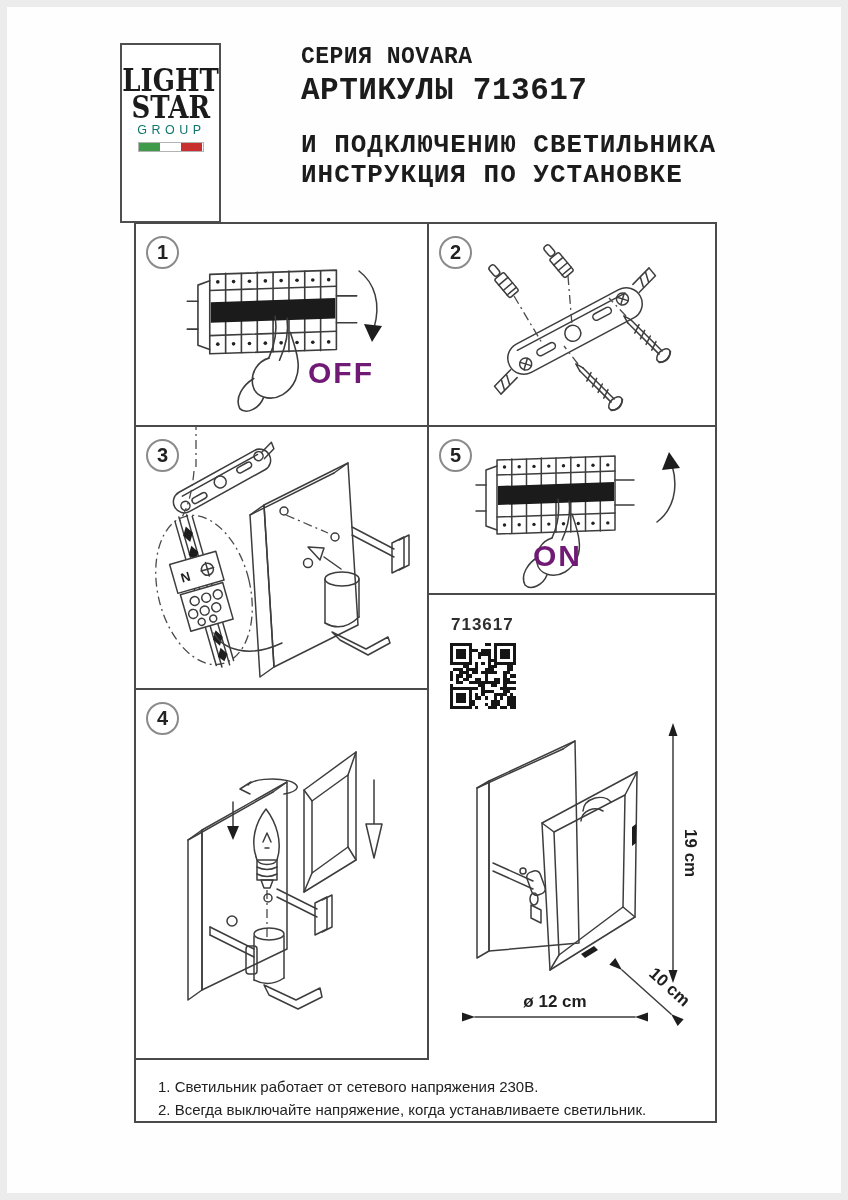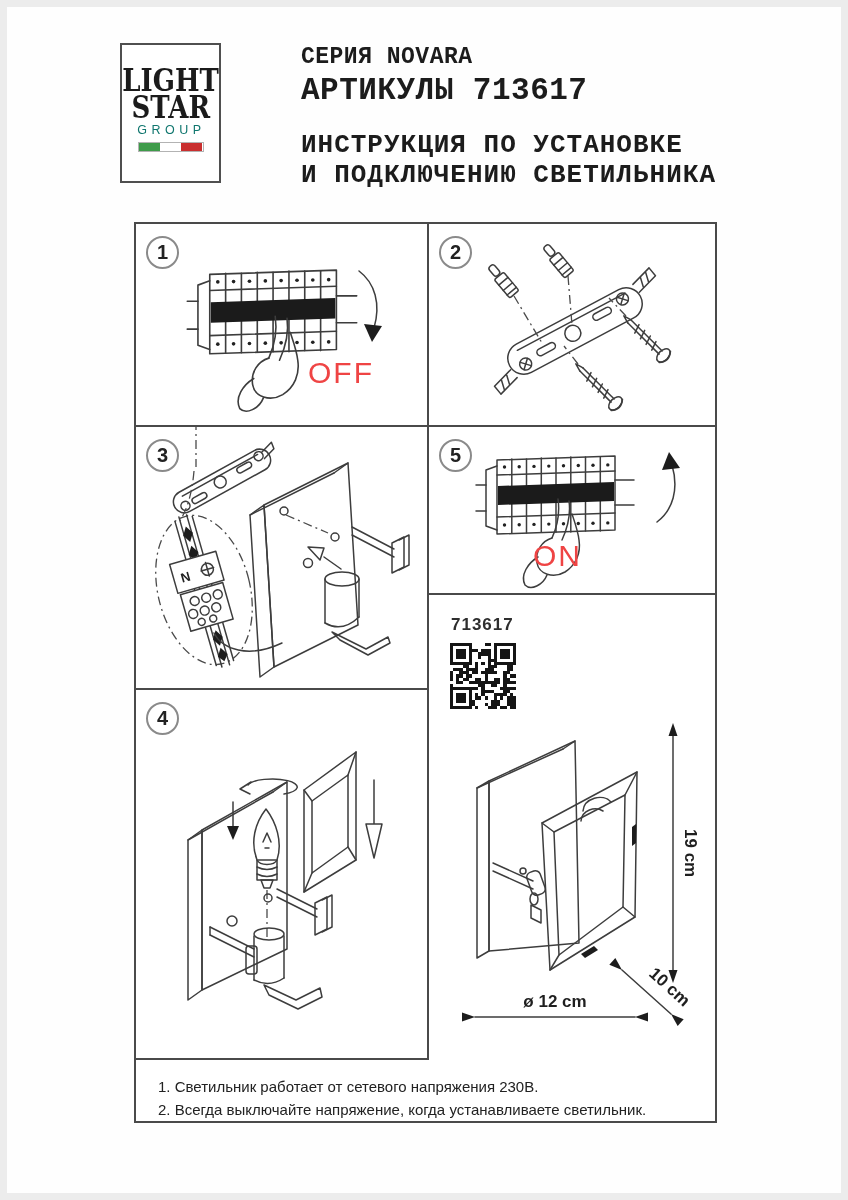--- a/index.html
+++ b/index.html
@@ -1,20 +1,20 @@
 <!DOCTYPE html>
 <html><head>
 <meta charset="utf-8">
 <style>
   html,body{margin:0;padding:0;background:#f4f4f4;}
   .page{position:relative;width:848px;height:1200px;background:#fefefe;margin:0 auto;
         font-family:"Liberation Sans",sans-serif;overflow:hidden;
         box-shadow:inset 0 0 0 7px #ececec;}
   
-  .logo-box{position:absolute;left:120px;top:43px;width:101px;height:140px;
+  .logo-box{position:absolute;left:120px;top:43px;width:101px;height:180px;
             border:2px solid #4f4f4f;background:#fff;box-sizing:border-box;
             display:flex;flex-direction:column;align-items:center;}
   .logo-word{font-family:"DejaVu Serif",serif;font-weight:700;font-size:31px;line-height:27px;
              color:#1b1b1b;transform:scaleX(.84);letter-spacing:0;}
   .logo-word.first{margin-top:22px;}
   .logo-group{font-size:12.5px;letter-spacing:4.5px;color:#0f766e;margin-top:2px;text-indent:2px;}
   .logo-flag{margin-top:5px;width:64px;height:8px;border:1px solid #b3b3b3;display:flex;}
   .logo-flag .seg{flex:1;}
   .seg.green{background:#3f9b4a;} .seg.white{background:#ffffff;} .seg.red{background:#c92f2f;}
   
@@ -31,21 +31,21 @@
   .p2{left:293px;top:0;right:0;height:203px;border-bottom-width:2px;}
   .p3{left:0;top:203px;width:293px;height:263px;border-right-width:2px;border-bottom-width:2px;}
   .p4{left:0;top:466px;width:293px;height:370px;border-right-width:2px;border-bottom-width:2px;}
   .p5{left:293px;top:203px;right:0;height:168px;border-bottom-width:2px;}
   .qrcell{left:293px;top:371px;right:0;bottom:0;}
   .notes{left:0;top:836px;right:0;bottom:0;padding:15px 0 16px 22px;box-sizing:border-box;}
   .note-line{font-size:15px;line-height:23px;color:#222;}
   .step-circle{position:absolute;left:10px;top:12px;width:33px;height:33px;border:2px solid #8a8a8a;
                border-radius:50%;display:flex;align-items:center;justify-content:center;
                font-size:20px;font-weight:600;color:#222;box-sizing:border-box;background:#fff;}
-  .switch-label{position:absolute;font-size:30px;color:#ef4444;letter-spacing:2px;font-weight:400;}
+  .switch-label{position:absolute;font-size:30px;color:#701a75;letter-spacing:2px;font-weight:700;}
   .off-pos{left:172px;top:132px;} .on-pos{left:104px;top:112px;}
   .panel svg{position:absolute;}
   .ln{stroke:#3d3d3d;stroke-width:1.5;fill:none;stroke-linecap:round;stroke-linejoin:round;}
   .dashdot{stroke:#4a4a4a;stroke-width:1.3;fill:none;stroke-dasharray:9 4 2 4;}
   .fillblk{fill:#1d1d1d;stroke:none;}
   .qr-article{position:absolute;left:22px;top:20px;font-size:17px;font-weight:700;
               color:#2e2e2e;letter-spacing:1px;}
   .dim-text{font-family:"Liberation Sans",sans-serif;font-size:17px;font-weight:600;fill:#1f1f1f;}
   .n-text{font-family:"Liberation Sans",sans-serif;font-size:13px;font-weight:700;fill:#222;}
 </style>
@@ -111,22 +111,22 @@
       <div class="seg green"></div>
         <div class="seg white"></div>
         <div class="seg red"></div>
     </div>
   </div>
 
   <div class="header">
     <div class="hdr-series">СЕРИЯ NOVARA</div>
     <div class="hdr-article">АРТИКУЛЫ 713617</div>
     <div class="hdr-title">
+      <div>И ПОДКЛЮЧЕНИЮ СВЕТИЛЬНИКА</div>
       <div>ИНСТРУКЦИЯ ПО УСТАНОВКЕ</div>
-      <div>И ПОДКЛЮЧЕНИЮ СВЕТИЛЬНИКА</div>
     </div>
   </div>
 
   <div class="grid">
 
     <section class="panel bd p1">
       <div class="step-circle">1</div>
       <svg style="left:50px;top:30px" width="172" height="161" viewBox="0 0 160 150">
         <use href="#breaker"></use>
       </svg>

